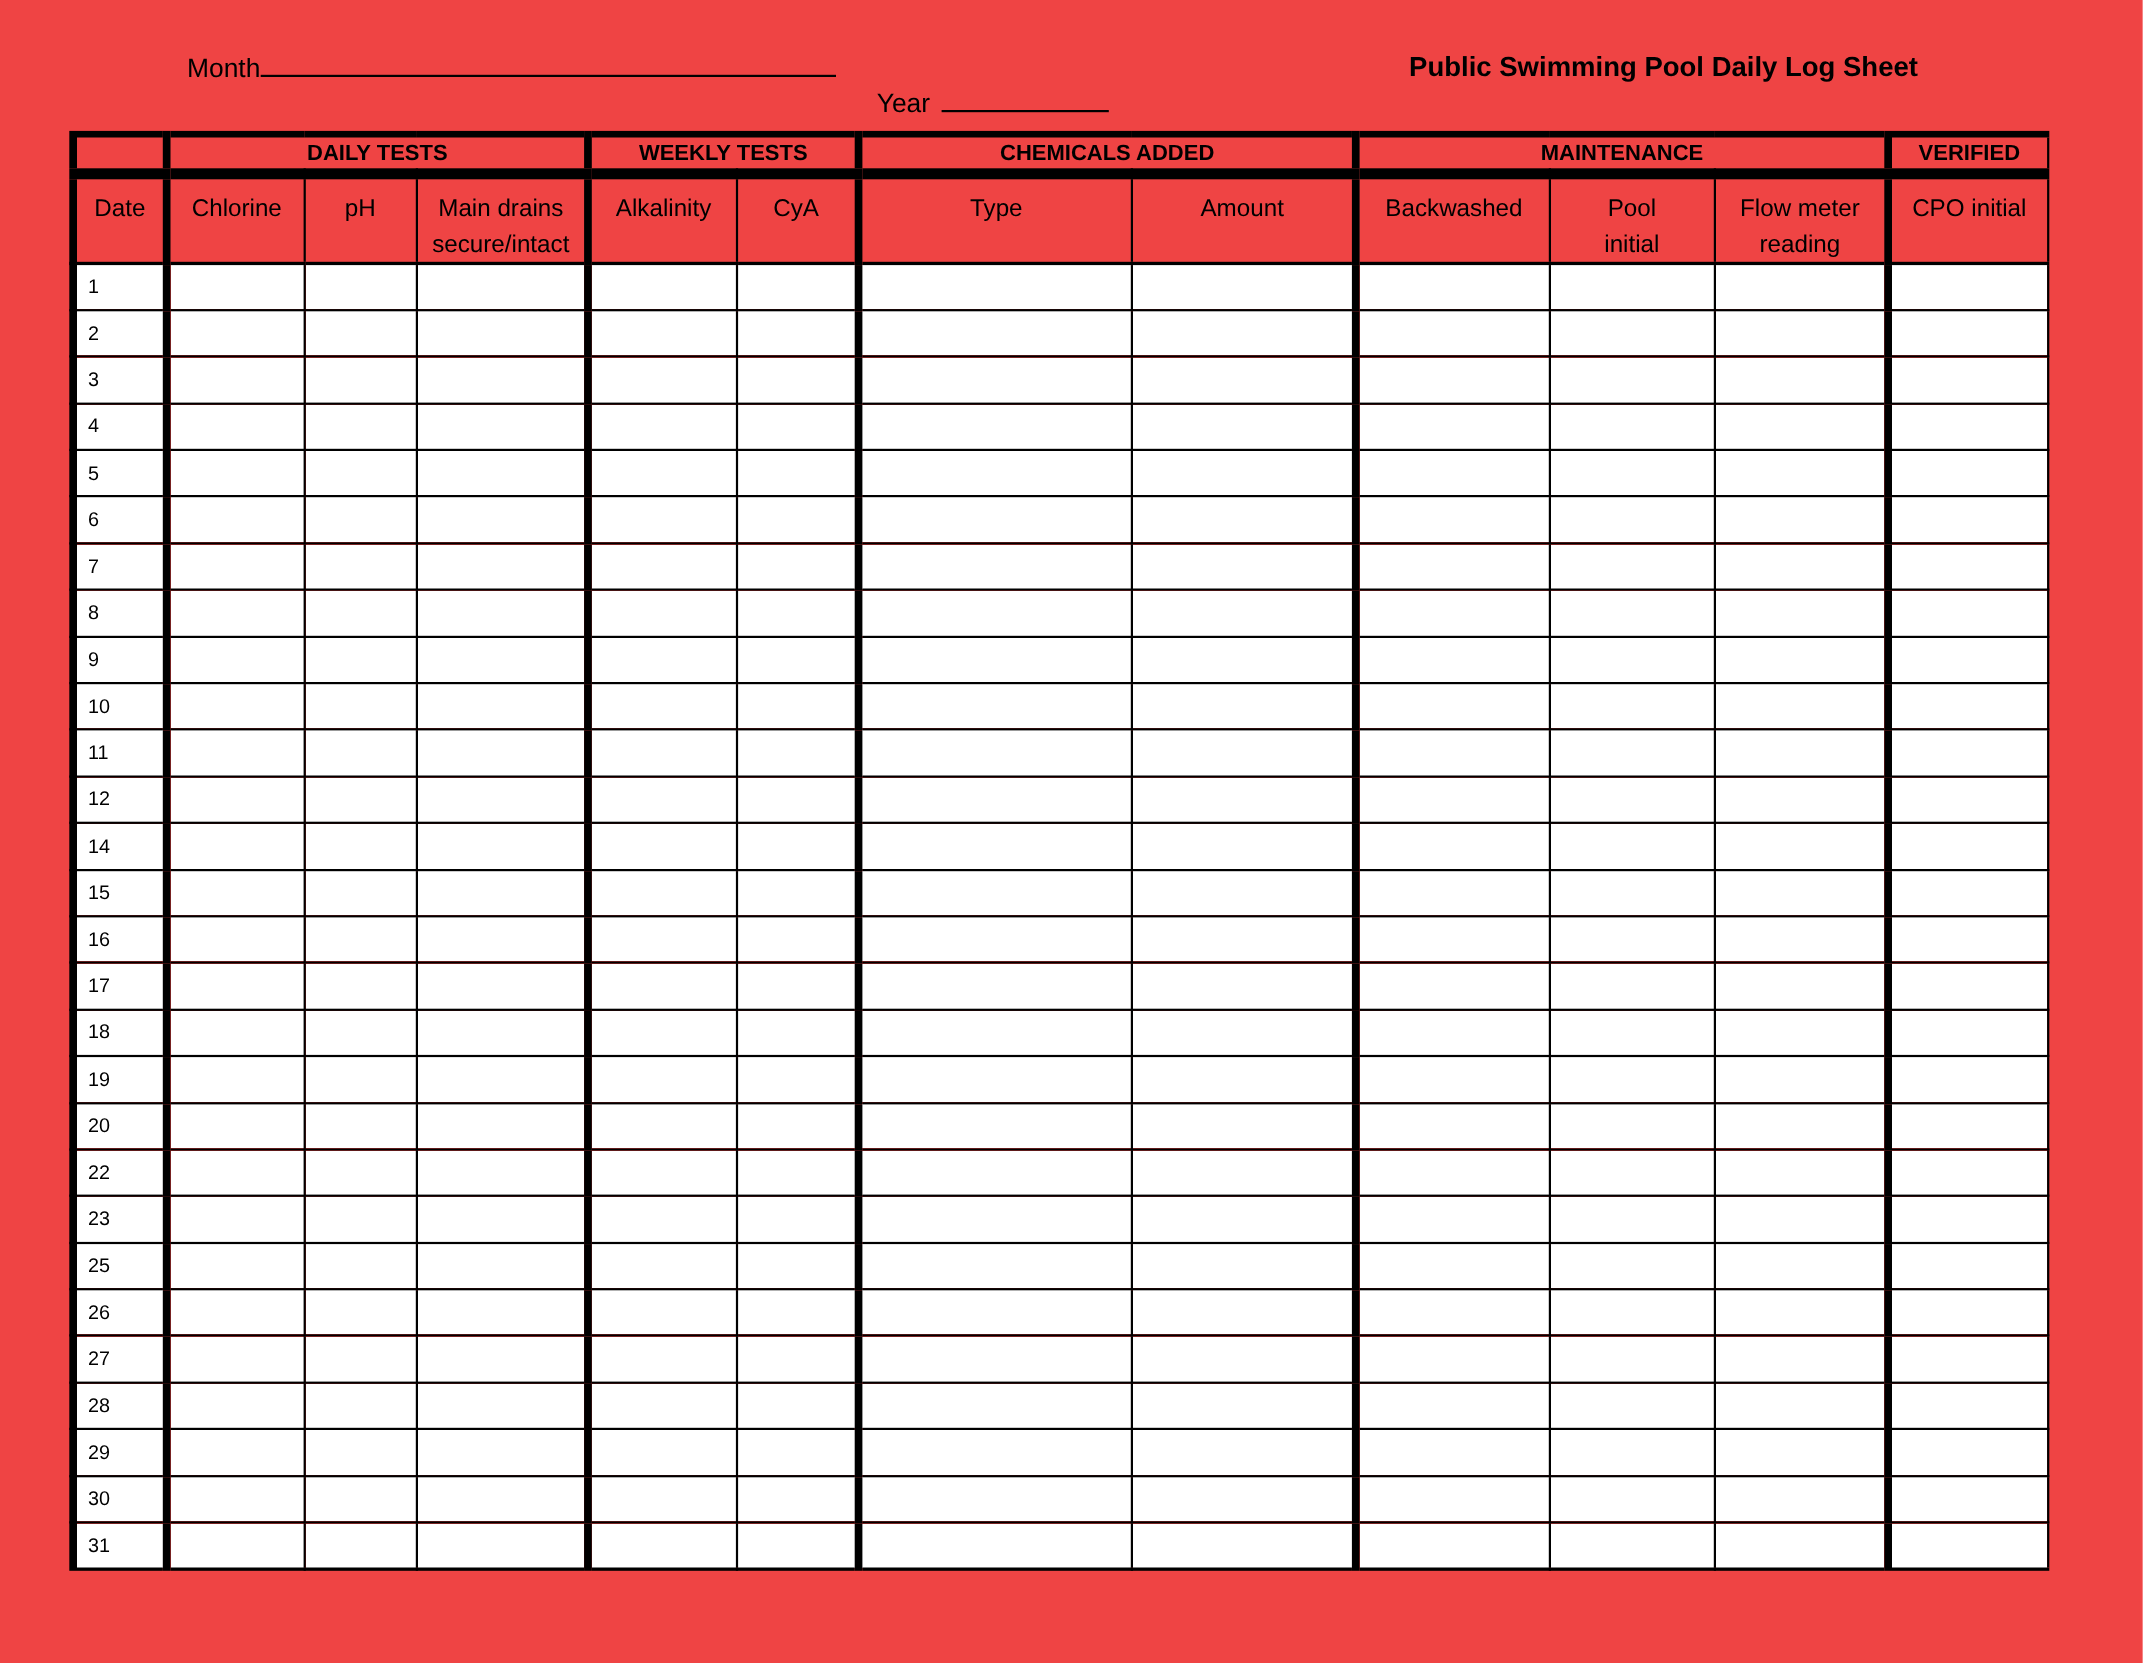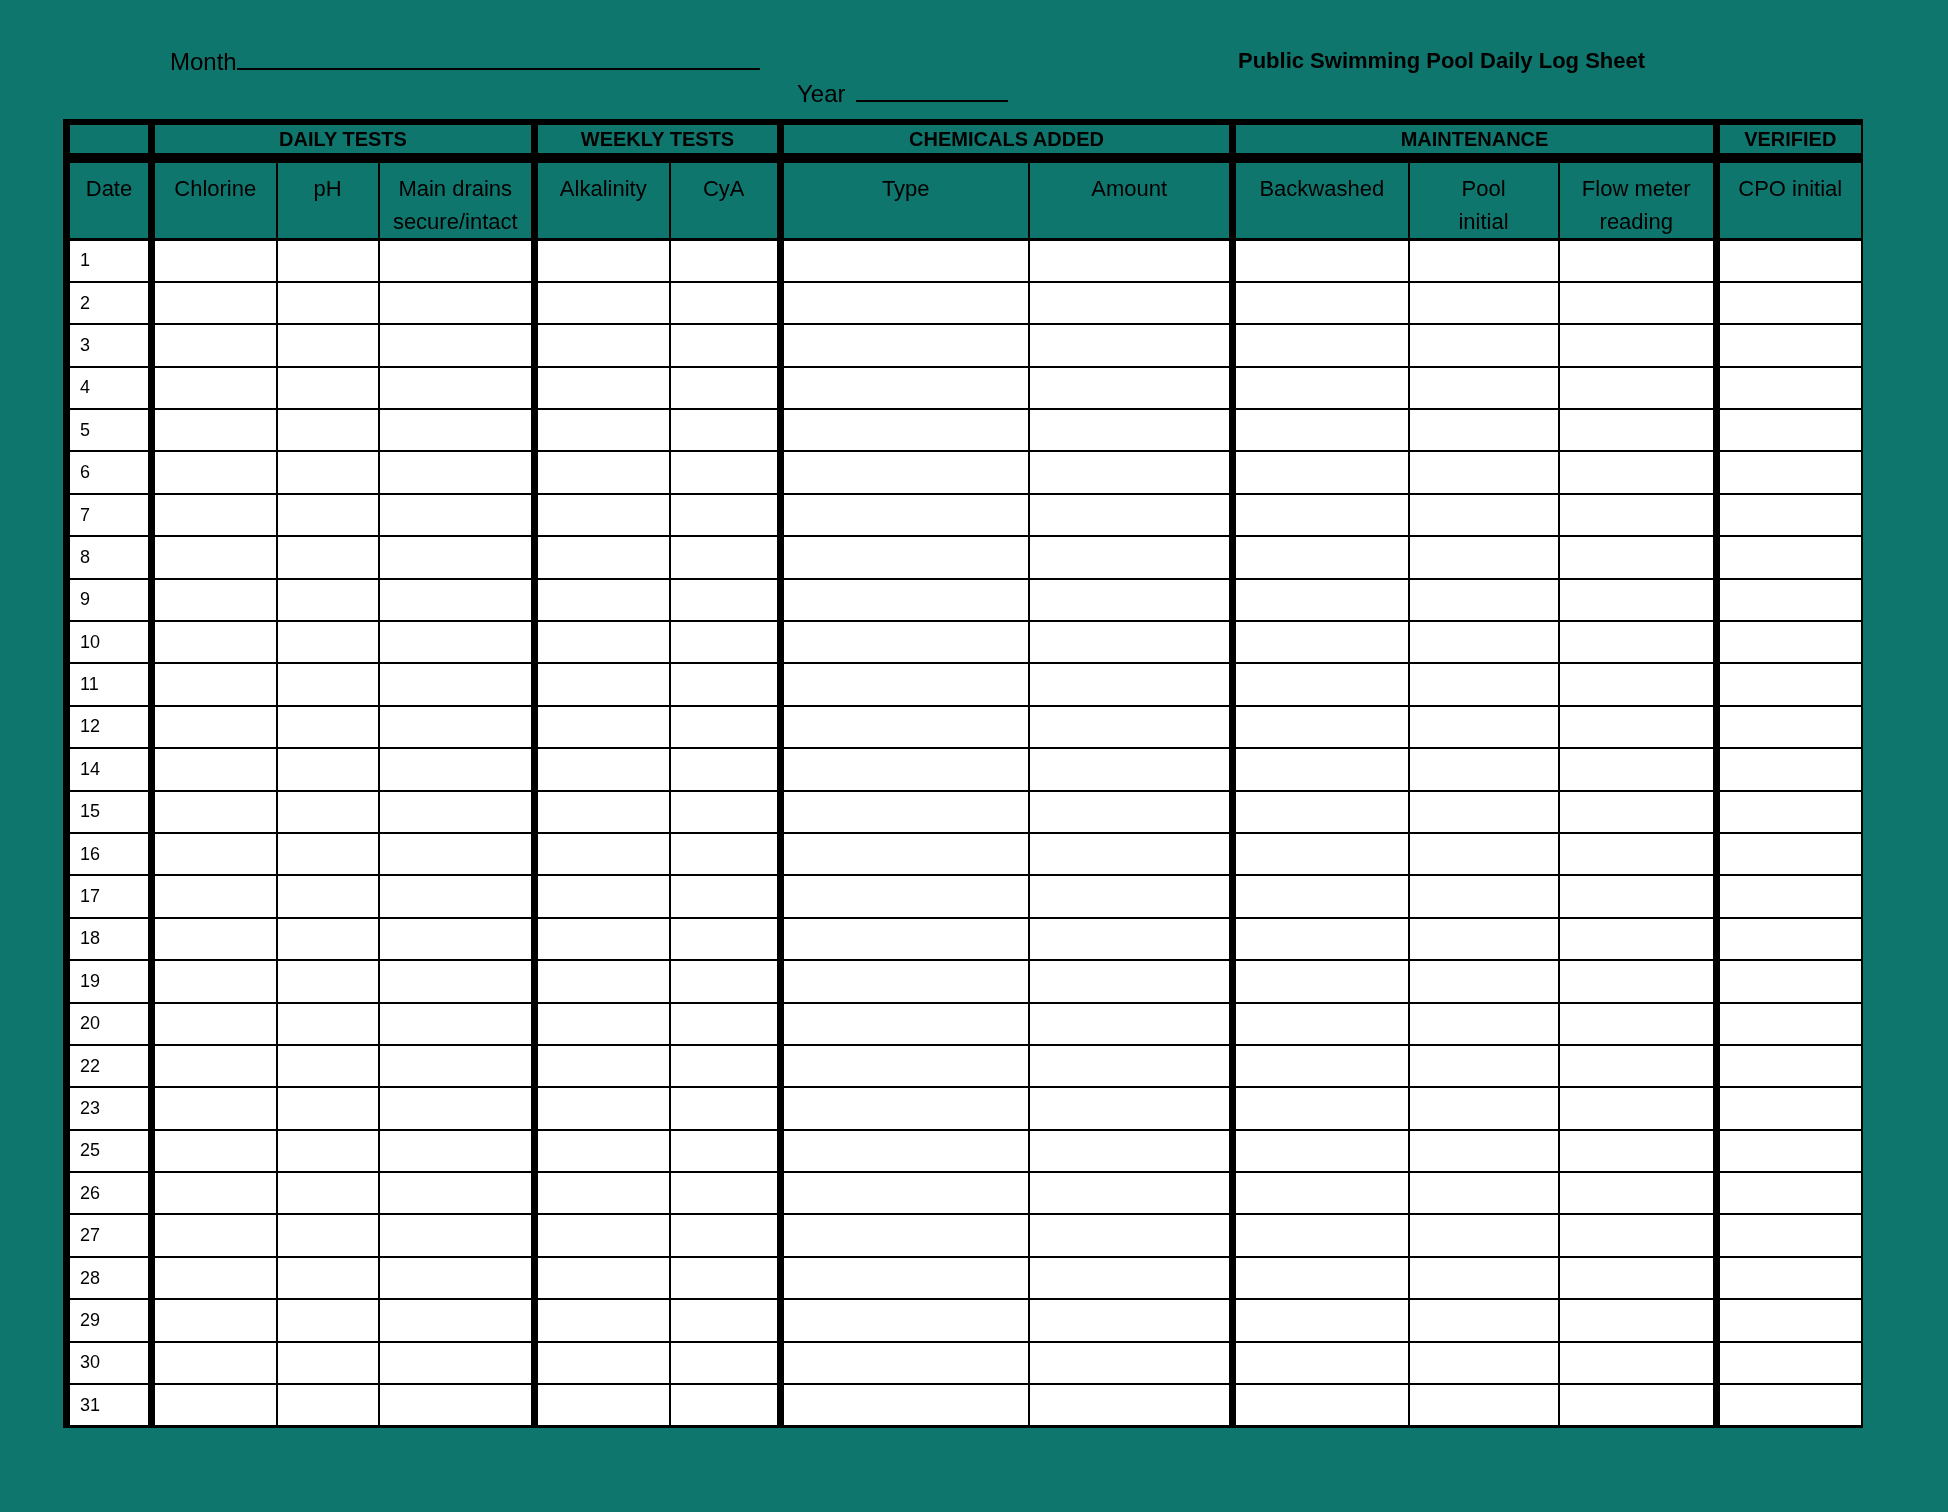--- a/index.html
+++ b/index.html
@@ -1,20 +1,20 @@
 <!DOCTYPE html>
 <html><head>
 <meta charset="utf-8">
 <style>
   html, body { margin: 0; padding: 0; background: #ffffff; }
   .page {
     position: relative;
     width: 1948px;
     height: 1512px;
-    background: #0f766e;
+    background: #ef4444;
     font-family: "Liberation Sans", sans-serif;
     color: #000000;
     overflow: hidden;
   }
 
   
   .topfield {
     position: absolute;
     top: 46px;
     font-size: 24px;
@@ -24,23 +24,23 @@
   .month-field { left: 170px; }
   .year-field  { left: 797px; margin-top: 32px; }
   .blank-line {
     display: inline-block;
     height: 22px;
     border-bottom: 2px solid #000;
     vertical-align: baseline;
   }
   .page-title {
     position: absolute;
-    left: 1238px;
+    left: 1281px;
     top: 44px;
-    font-size: 22px;
+    font-size: 25px;
     font-weight: bold;
     line-height: 34px;
     white-space: nowrap;
   }
 
   
   table.log {
     position: absolute;
     left: 63px;
     top: 119px;

